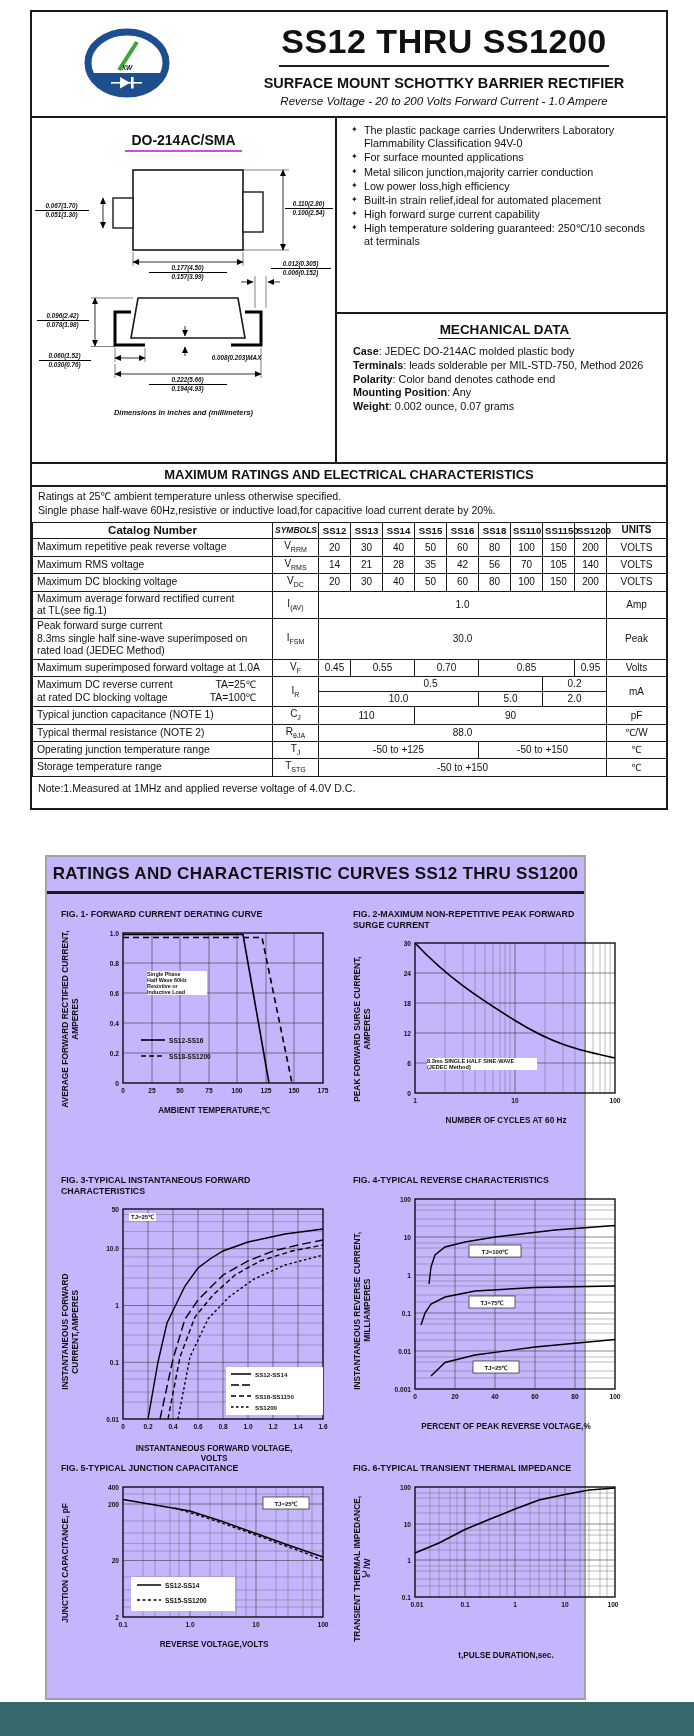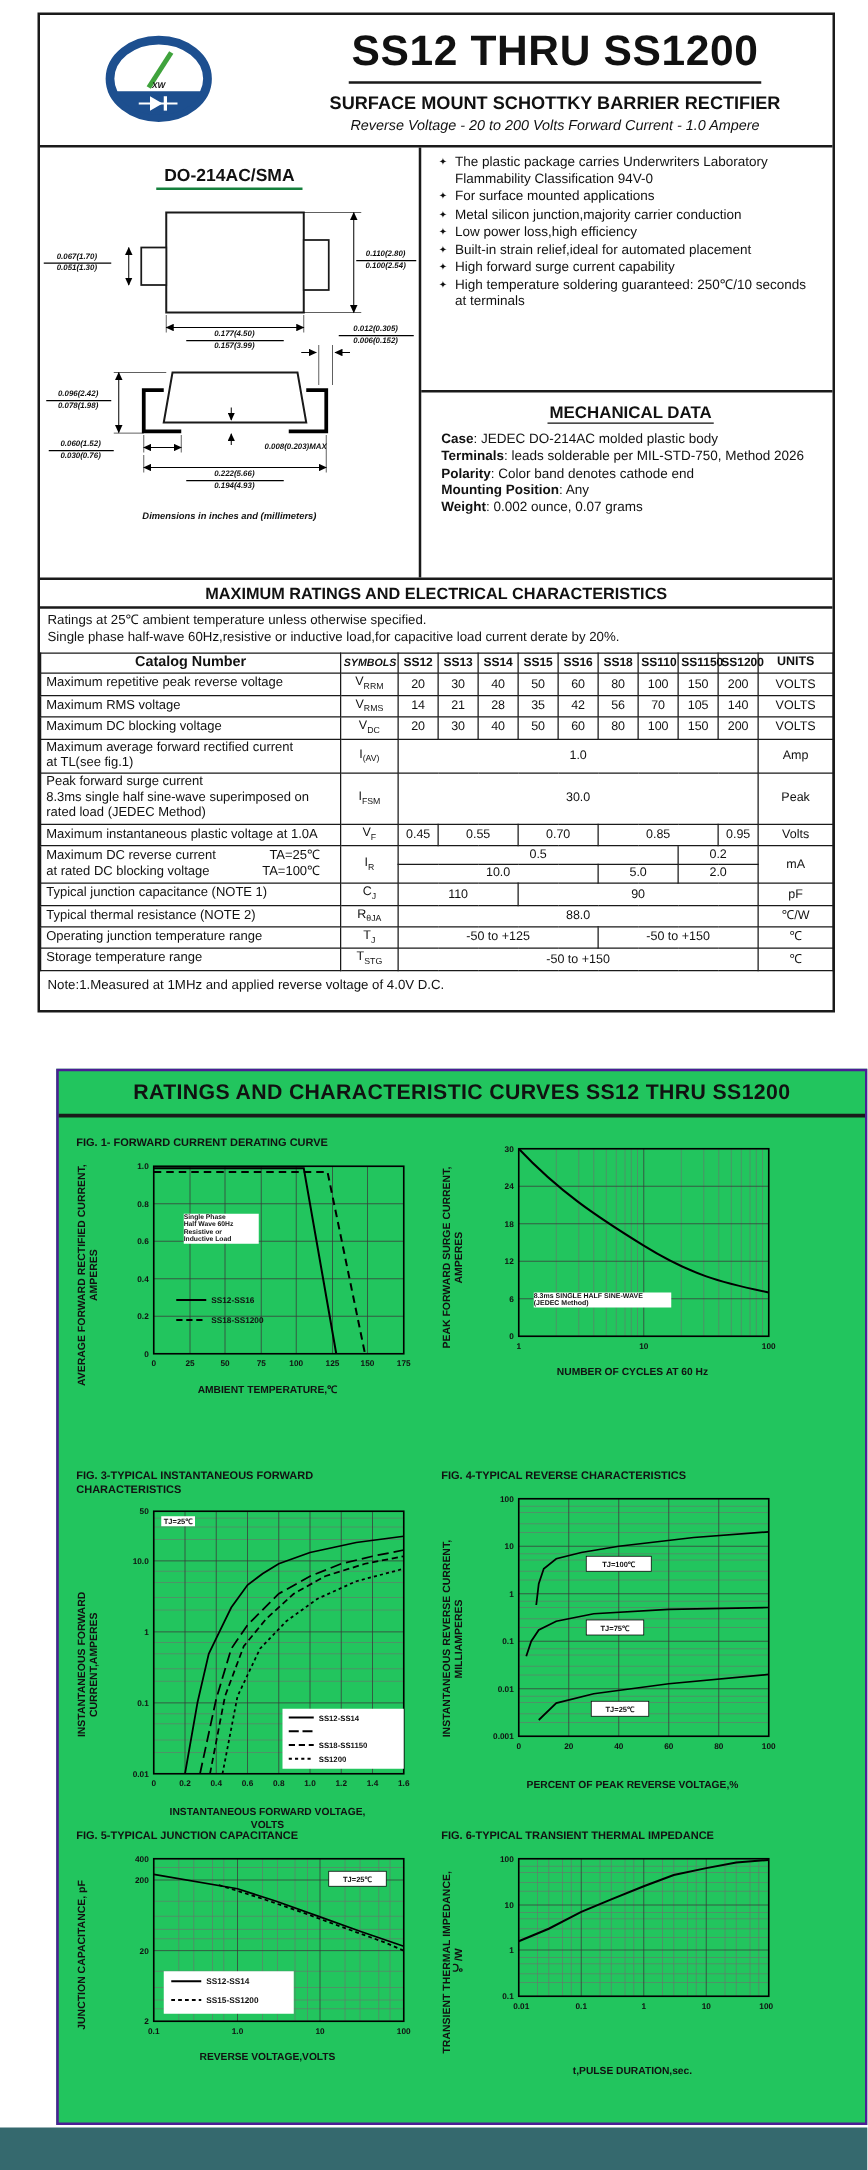--- a/index.html
+++ b/index.html
@@ -13,21 +13,21 @@
   .logo-wrap{width:190px;display:flex;align-items:center;justify-content:center}
   .hdr-right{flex:1;padding-top:10px;text-align:center}
   .title{font-size:34px;font-weight:bold;letter-spacing:.5px}
   .title-rule{height:2px;background:#1a1a1a;width:330px;margin:4px auto 8px auto}
   .subtitle{font-size:14.5px;font-weight:bold}
   .tagline{font-size:11.5px;font-style:italic;margin-top:4px}
 
   .cols{display:flex;height:346px;border-bottom:2px solid #1a1a1a}
   .col-left{width:305px;border-right:2px solid #1a1a1a;padding-top:14px}
   .pkg-name{text-align:center;font-size:14px;font-weight:bold}
-  .pkg-name span{display:inline-block;border-bottom:2px solid #15803d;padding:0 6px 2px 6px}
+  .pkg-name span{display:inline-block;border-bottom:2px solid #d946ef;padding:0 6px 2px 6px}
   .draw-wrap{position:relative;width:302px;height:252px;margin:4px auto 0 auto}
   .dim{position:absolute;font-size:6.3px;font-style:italic;font-weight:bold;text-align:center;line-height:1.3}
   .dim .t{display:block;border-bottom:1px solid #000;padding:0 1px}
   .dim .b{display:block}
   .dim.single{border:none}
   .pkg-caption{text-align:center;font-size:7.5px;font-style:italic;font-weight:bold;margin-top:0px}
   .col-right{flex:1}
   .feat{padding:6px 10px 4px 14px;height:196px;border-bottom:2px solid #1a1a1a}
   .sec-head{text-align:center;font-size:13.5px;font-weight:bold;margin:4px 0 6px 0}
   .sec-head span{display:inline-block;border-bottom:1.6px solid #111;padding:0 2px 1px 2px}
@@ -47,21 +47,21 @@
   table.ratings th.part{font-size:9.6px}
   table.ratings th.unith{font-size:10px}
   td.sym{font-size:10px}
   td.sym sub,{font-size:7px}
   sub{font-size:7px}
   .lblrow{display:flex;justify-content:space-between;padding-right:14px}
   .notes{padding:4px 6px;font-size:10.6px;line-height:1.45}
   .notes .n2{padding-left:27px}
 
   
-  .page2{position:absolute;left:45px;top:855px;width:649px;height:845px;border:2px solid #4c1d95;background:#22c55e}
+  .page2{position:absolute;left:45px;top:855px;width:541px;height:845px;border:2px solid #a3a3a3;background:#c4b5fd}
   .banner{border-bottom:3px solid #1a1a1a;text-align:center;font-size:17px;font-weight:bold;padding:7px 0;letter-spacing:.3px}
   .fig{position:absolute}
   .ftitle{font-weight:bold;font-size:8.8px;margin-bottom:3px;line-height:1.2}
   .fbody{display:flex}
   .ylab{width:24px;flex:none;writing-mode:vertical-rl;transform:rotate(180deg);text-align:center;font-weight:bold;font-size:8.4px;line-height:1.15}
   .plotcol{position:relative}
   .xlab{text-align:center;font-weight:bold;font-size:8.2px;margin-top:1px;line-height:1.2}
   svg text{font-family:"Liberation Sans",sans-serif;font-size:6.6px;font-weight:bold;fill:#111}
   .fnote{position:absolute;font-weight:bold;background:#fff}
   .grid-major{stroke:#3a3a3a;stroke-width:.6;fill:none}
@@ -310,21 +310,21 @@
       <td class="lbl">
             <div>Peak forward surge current</div>
             <div>8.3ms single half sine-wave superimposed on</div>
             <div>rated load (JEDEC Method)</div>
           </td>
       <td class="sym"><span>I</span><sub>FSM</sub></td>
       <td colspan="9">30.0</td>
       <td>Peak</td>
     </tr>
     <tr>
-      <td class="lbl">Maximum instantaneous plastic voltage at 1.0A</td>
+      <td class="lbl">Maximum superimposed forward voltage at 1.0A</td>
       <td class="sym"><span>V</span><sub>F</sub></td>
       <td>0.45</td>
       <td colspan="2">0.55</td>
       <td colspan="2">0.70</td>
       <td colspan="3">0.85</td>
       <td>0.95</td>
       <td>Volts</td>
     </tr>
     <tr>
       <td class="lbl" rowspan="2">
@@ -417,20 +417,22 @@
         <div class="fnote pre" style="left:62px;top:48px;width:60px;font-size:5.4px">Single Phase
 Half Wave 60Hz
 Resistive or
 Inductive Load</div>
         <div class="xlab">AMBIENT TEMPERATURE,℃</div>
       </div>
     </div>
   </div>
 
   <div class="fig" style="left:306px;top:52px;width:300px">
+    <div class="ftitle pre">FIG. 2-MAXIMUM NON-REPETITIVE PEAK FORWARD
+SURGE CURRENT</div>
     <div class="fbody">
       <div class="ylab pre">PEAK FORWARD SURGE CURRENT,
 AMPERES</div>
       <div class="plotcol">
         <svg width="258" height="178" viewBox="0 0 258 178">
           <path class="grid-minor" d="M68 10V160M86 10V160M98 10V160M108 10V160M116 10V160M123 10V160M128 10V160M133 10V160M168 10V160M186 10V160M198 10V160M208 10V160M216 10V160M223 10V160M228 10V160M233 10V160"></path>
           <path class="grid-major" d="M138 10V160M38 40H238M38 70H238M38 100H238M38 130H238"></path>
           <rect x="38" y="10" width="200" height="150" class="plot-frame"></rect>
           <path class="curve" d="M38 10 C70 44 100 64 138 87.5 S200 117 238 125"></path>
           <text x="34" y="12.5" text-anchor="end">30</text>

